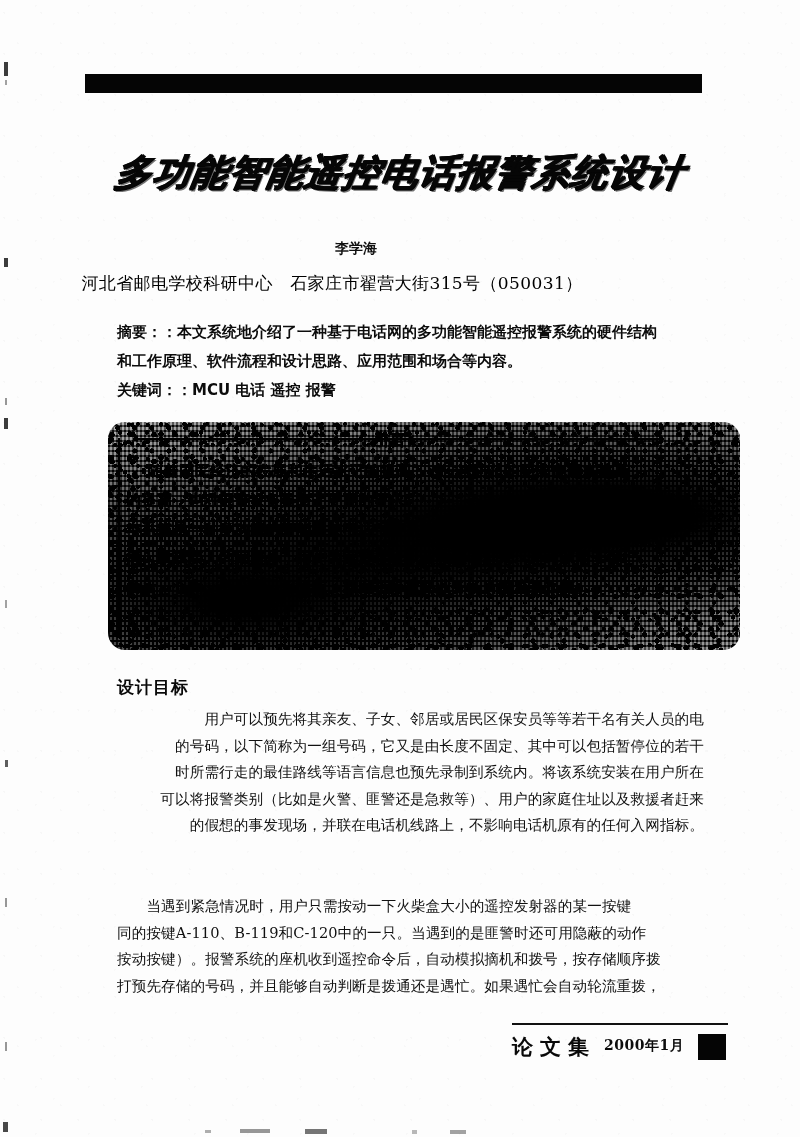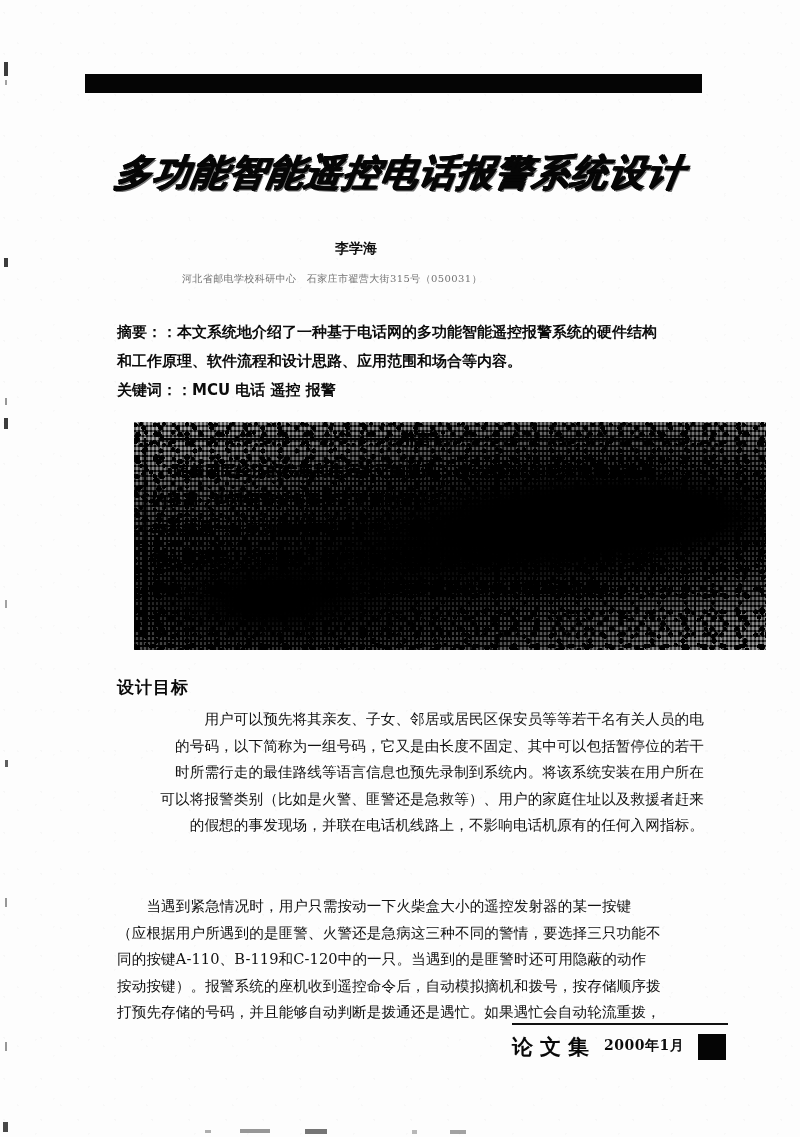--- a/index.html
+++ b/index.html
@@ -83,22 +83,22 @@
     font-weight: bold;
     color: #101010;
     font-family: "DejaVu Sans", "Liberation Sans", sans-serif;
   }
   #affiliation {
     position: absolute;
     left: 0;
     top: 272px;
     width: 664px;
     text-align: center;
-    font-size: 10px;
-    color: #737373;
+    font-size: 17px;
+    color: #000000;
     font-family: "DejaVu Serif", "Liberation Serif", serif;
     letter-spacing: .4px;
   }
 
   
   #abstract-block {
     position: absolute;
     left: 117px;
     top: 318px;
     width: 584px;
@@ -106,35 +106,36 @@
     line-height: 29px;
     font-weight: bold;
     color: #0c0c0c;
     font-family: "DejaVu Sans", "Liberation Sans", sans-serif;
   }
   #abstract-block .ln { display: block; white-space: nowrap; }
 
   
   #noise-block {
     position: absolute;
-    left: 134px;
+    left: 108px;
     top: 422px;
     width: 632px;
     height: 228px;
     overflow: hidden;
     background:
       repeating-linear-gradient(0deg,
         rgba(0,0,0,.30) 0 2px, rgba(0,0,0,.06) 2px 5px),
       repeating-linear-gradient(90deg,
         rgba(0,0,0,.26) 0 2px, rgba(0,0,0,.05) 2px 4px),
       radial-gradient(ellipse at 80% 40%, rgba(0,0,0,.62) 0%, rgba(0,0,0,.22) 55%, rgba(0,0,0,.05) 100%),
       radial-gradient(ellipse at 20% 80%, rgba(0,0,0,.55) 0%, rgba(0,0,0,.18) 60%, rgba(0,0,0,.04) 100%),
       #d8d8d8;
     background-size: 3px 5px, 4px 3px, 100% 100%, 100% 100%, 100% 100%;
     filter: contrast(260%) grayscale(100%);
+    border-radius: 17px;
   }
   #noise-block::before {
     content: "";
     position: absolute;
     inset: 0;
     background-image:
       radial-gradient(circle at 7% 18%,  #000 0 2.2px, transparent 2.4px),
       radial-gradient(circle at 31% 9%,  #000 0 1.8px, transparent 2.0px),
       radial-gradient(circle at 58% 26%, #000 0 2.4px, transparent 2.6px),
       radial-gradient(circle at 83% 14%, #000 0 2.0px, transparent 2.2px),
@@ -309,21 +310,20 @@
   <div class="body-para" id="para-1">
     <span class="ln">　　用户可以预先将其亲友、子女、邻居或居民区保安员等等若干名有关人员的电</span>
     <span class="ln">的号码，以下简称为一组号码，它又是由长度不固定、其中可以包括暂停位的若干</span>
     <span class="ln">时所需行走的最佳路线等语言信息也预先录制到系统内。将该系统安装在用户所在</span>
     <span class="ln">可以将报警类别（比如是火警、匪警还是急救等）、用户的家庭住址以及救援者赶来</span>
     <span class="ln">的假想的事发现场，并联在电话机线路上，不影响电话机原有的任何入网指标。</span>
   </div>
 
   <div class="body-para" id="para-2">
     <span class="ln">　　当遇到紧急情况时，用户只需按动一下火柴盒大小的遥控发射器的某一按键</span>
-    <span class="ln">（应根据用户所遇到的是匪警、火警还是急病这三种不同的警情，要选择三只功能不</span>
     <span class="ln">同的按键A-110、B-119和C-120中的一只。当遇到的是匪警时还可用隐蔽的动作</span>
     <span class="ln">按动按键）。报警系统的座机收到遥控命令后，自动模拟摘机和拨号，按存储顺序拨</span>
     <span class="ln">打预先存储的号码，并且能够自动判断是拨通还是遇忙。如果遇忙会自动轮流重拨，</span>
   </div>
 
   <div id="footer-rule"></div>
   <div id="footer">
     <span id="footer-title">论文集</span>
     <span id="footer-date">2000年1月</span>
     <span id="page-marker"></span>

